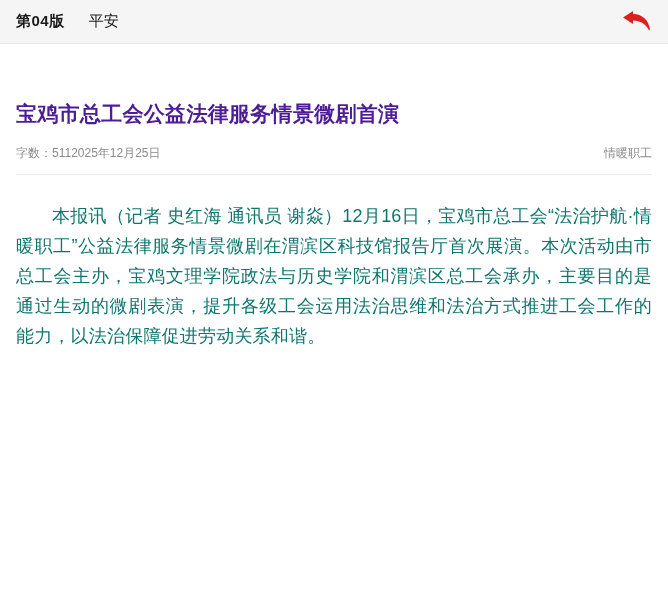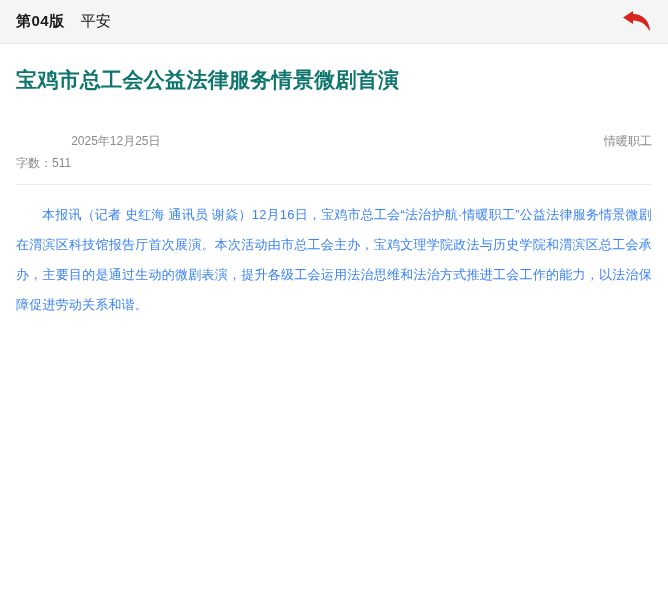--- a/index.html
+++ b/index.html
@@ -26,21 +26,21 @@
     background: #f5f5f5;
     border-bottom: 1px solid #e6e6e6;
     display: flex;
     align-items: center;
     padding: 0 14px 0 16px;
     box-sizing: border-box;
   }
   .topbar-left {
     display: flex;
     align-items: baseline;
-    gap: 16px;
+    gap: 24px;
     flex: 1;
   }
   .edition {
     font-size: 15px;
     font-weight: bold;
     color: #1b1b1b;
     letter-spacing: 0.5px;
   }
   .edition-name {
     font-size: 15px;
@@ -55,52 +55,53 @@
     align-items: center;
     justify-content: center;
   }
   
   .title-wrap {
     padding: 22px 16px 0 16px;
   }
   .headline {
     font-size: 21px;
     font-weight: bold;
-    color: #0f766e;
+    color: #4c1d95;
     line-height: 1.3;
     letter-spacing: 0.3px;
+    margin-top: 34px;
   }
   
   .meta {
     margin: 18px 16px 0 16px;
     padding-bottom: 12px;
     border-bottom: 1px solid #ededed;
     display: flex;
     align-items: center;
     font-size: 12px;
     color: #8a8a8a;
   }
-  .meta-left { flex: 0 0 auto; margin-top: 44px; }
+  .meta-left { flex: 0 0 auto; }
   .meta-center {
     flex: 1 1 auto;
     text-align: left;
   }
   .meta-right { flex: 0 0 auto; }
   
   .article {
     padding: 10px 16px 0 16px;
   }
   .article p {
-    margin: 5px 0 14px 0;
-    font-size: 13px;
+    margin: 16px 0 14px 0;
+    font-size: 18px;
     line-height: 30px;
     text-align: justify;
     text-justify: inter-ideograph;
     text-indent: 2em;
-    color: #3b82f6;
+    color: #0f766e;
     letter-spacing: 0.2px;
   }
 </style>
 </head>
 <body>
 
 <div class="page">
 
   <div class="topbar">
     <div class="topbar-left">

